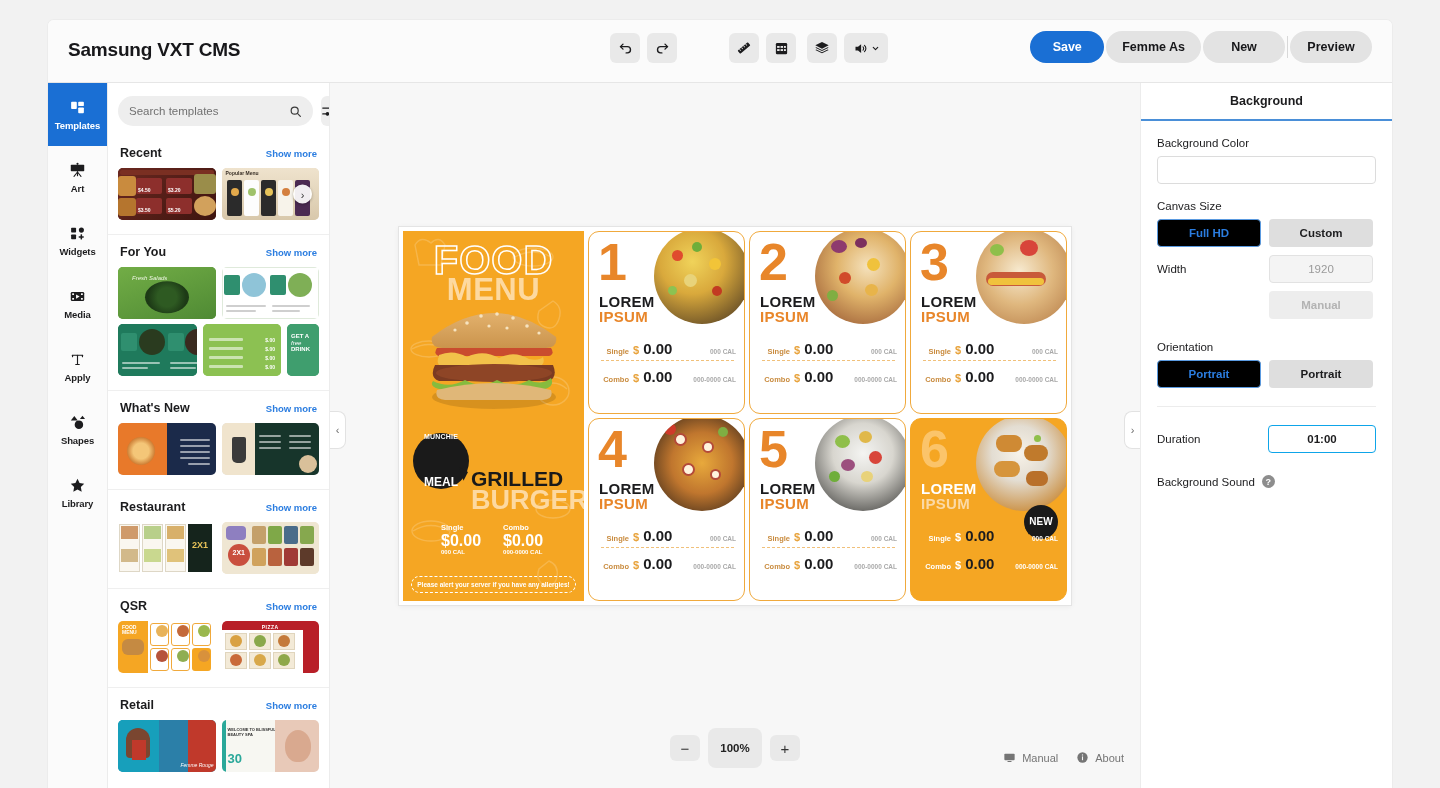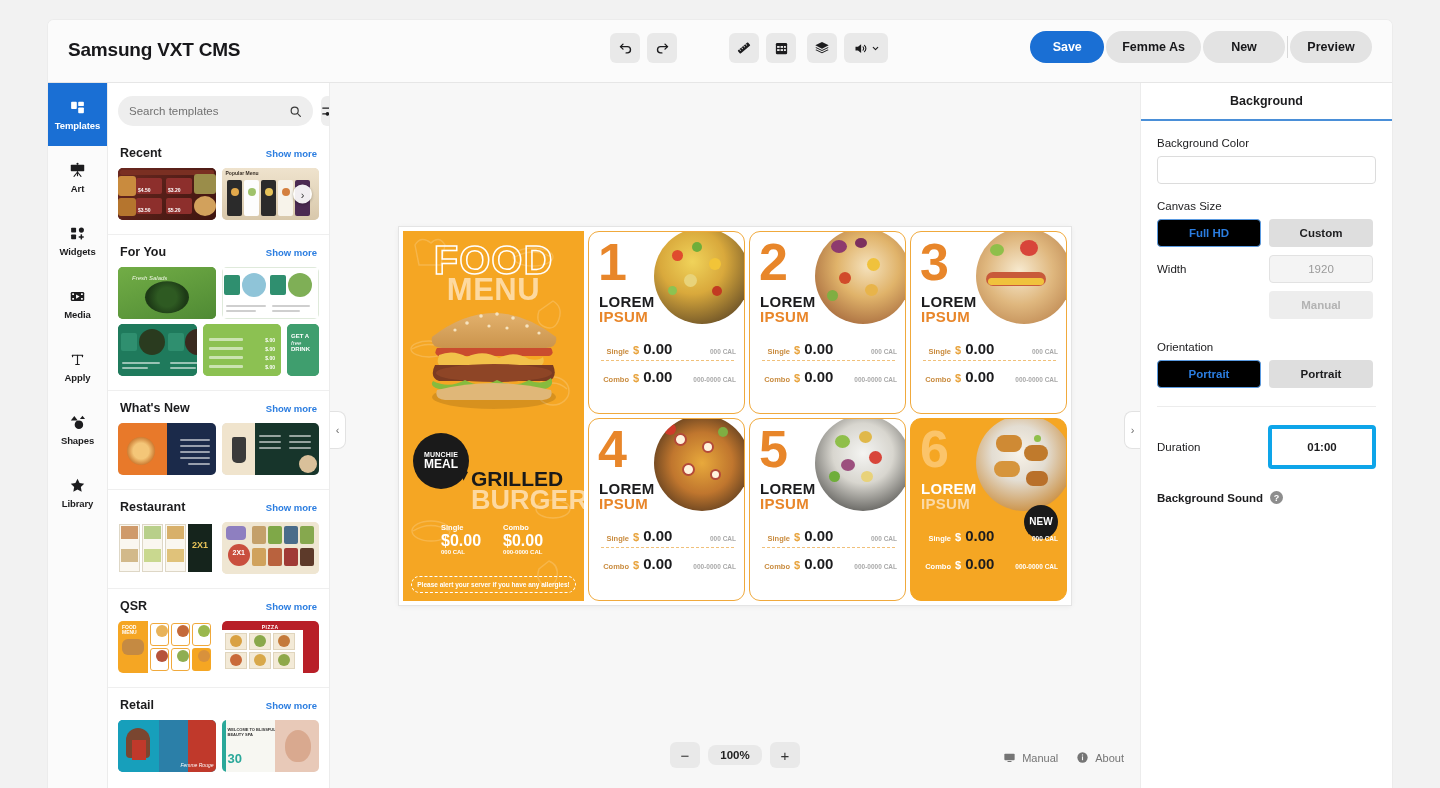--- a/index.html
+++ b/index.html
@@ -145,21 +145,21 @@
   }
   .hero-menu { font-size: 31px; font-weight: 700; color: #fdd9a0; letter-spacing: .5px; }
   .burger {
     position: absolute; top: 66px; left: 50%; transform: translateX(-50%);
     width: 150px; height: 115px;
   }
   .badge-munchie {
     position: absolute; left: 10px; top: 202px;
     width: 56px; height: 56px; border-radius: 50%;
     background: #1a1a1a; color: #fff;
-    display: flex; flex-direction: column; align-items: center; justify-content: center;
+    display: flex; flex-direction: column; align-items: center; justify-content: space-between;
     line-height: 1.05;
   }
   .badge-munchie:after{
     content:""; position:absolute; right:-6px; bottom:10px;
     border: 7px solid transparent; border-left-color:#1a1a1a; transform: rotate(-18deg);
   }
   .badge-m1 { font-size: 7px; font-weight: 700; letter-spacing: .2px; }
   .badge-m2 { font-size: 12px; font-weight: 700; }
   .hero-item {
     position: absolute; left: 68px; top: 238px; right: 8px;
@@ -222,21 +222,21 @@
   }
 
   
   .zoombar { position: absolute; left: 50%; transform: translateX(-50%); bottom: 20px; display: flex; gap: 8px; align-items: center; }
   .zbtn {
     width: 30px; height: 26px; border-radius: 6px; background: #e9e9e9;
     border: none; cursor: pointer; font-size: 15px; color: #333;
     display: flex; align-items: center; justify-content: center;
   }
   .zval {
-    min-width: 54px; height: 20px; border-radius: 8px; background: #e9e9e9;
+    min-width: 54px; height: 40px; border-radius: 8px; background: #e9e9e9;
     display: flex; align-items: center; justify-content: center;
     font-size: 11.5px; font-weight: 700; color: #222;
   }
   .footlinks { position: absolute; right: 16px; bottom: 24px; display: flex; gap: 18px; align-items: center; }
   .flink { display: flex; align-items: center; gap: 6px; font-size: 11px; color: #757575; cursor: pointer; }
 
   
   .rpanel {
     width: 252px; flex: 0 0 252px; background: #fff;
     border-left: 1px solid #ececec; position: relative;
@@ -264,26 +264,26 @@
   }
   .apply-btn {
     height: 28px; border-radius: 4px; background: #ededed; color: #b3b3b3;
     display: flex; align-items: center; justify-content: center;
     font-size: 11.5px; font-weight: 600; grid-column: 2; cursor: pointer;
   }
   .spacer-16 { height: 14px; }
   .rp-sep { height: 1px; background: #ececec; margin: 18px 0 0 0; }
   .dur-row { display: grid; grid-template-columns: 1fr 108px; align-items: center; margin-top: 18px; }
   .dur-input {
-    height: 44px; border: 4px solid #0ea5e9; border-radius: 4px; background: #fff;
+    height: 28px; border: 1px solid #0ea5e9; border-radius: 4px; background: #fff;
     display: flex; align-items: center; justify-content: center;
     font-size: 11.5px; color: #1c1c1e; font-weight: 600;
   }
   .snd-row { display: flex; align-items: center; gap: 7px; margin-top: 22px; }
-  .snd-lbl { font-size: 11.5px; color: #1c1c1e; font-weight: 700; }
+  .snd-lbl { font-size: 11.5px; color: #1c1c1e; font-weight: 400; }
   .help-icon {
     width: 13px; height: 13px; border-radius: 50%; background: #8d8d8d; color: #fff;
     font-size: 9px; font-weight: 700; display: flex; align-items: center; justify-content: center;
     cursor: pointer;
   }
 </style>
 </head>
 <body>
 
 <div class="app">

